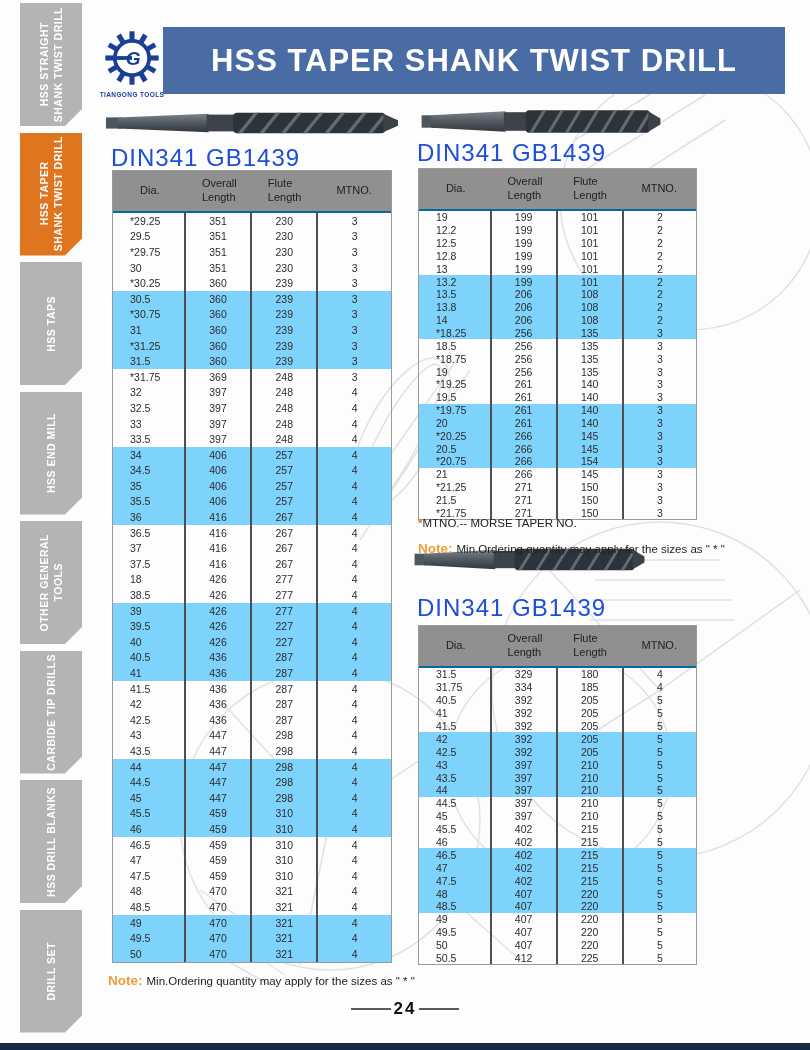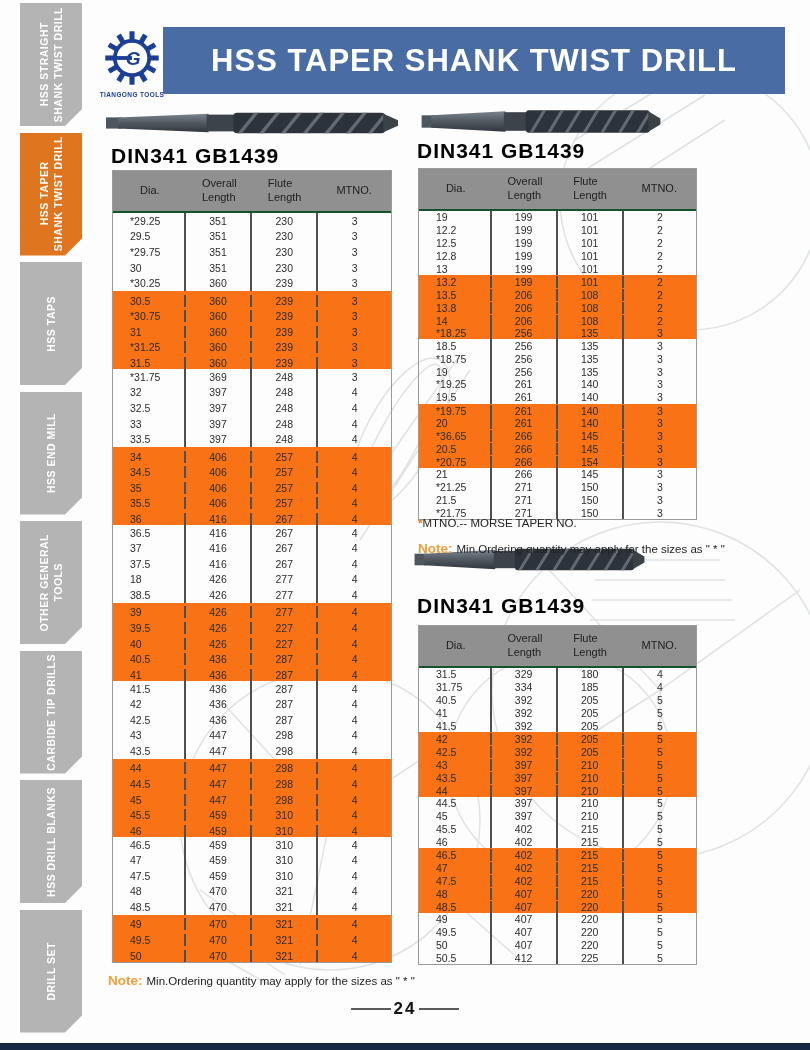--- a/index.html
+++ b/index.html
@@ -28,37 +28,37 @@
   .logo .logo-text{display:block;font-size:6.5px;font-weight:bold;color:#1c3f96;
                    letter-spacing:.4px;margin-top:1px;}
 
   
   .drill{position:absolute;z-index:2;}
   #drill-1{left:104px;top:109px;width:296px;height:28px;}
   #drill-2{left:420px;top:106px;width:242px;height:31px;}
   #drill-3{left:413px;top:545px;width:233px;height:29px;}
 
   
-  .din-title{position:absolute;font-size:21px;font-weight:700;color:#000000;
+  .din-title{position:absolute;font-size:24px;font-weight:400;color:#1d4ed8;
              letter-spacing:1px;z-index:2;white-space:nowrap;}
   #title-0{left:111px;top:144px;}
   #title-1{left:417px;top:139px;}
   #title-2{left:417px;top:594px;}
 
   
   .data-table{position:absolute;z-index:1;border:1px solid #9a9a9a;background:transparent;}
   #table-0{left:112px;top:170px;width:278px;}
   #table-1{left:418px;top:168px;width:277px;}
   #table-2{left:418px;top:625px;width:277px;}
-  .t-head{display:flex;height:40px;background:#909090;border-bottom:2px solid #14532d;}
+  .t-head{display:flex;height:40px;background:#909090;border-bottom:2px solid #0369a1;}
   .th{display:flex;align-items:center;justify-content:center;color:#1e1e1e;font-size:11px;
       white-space:pre-line;text-align:left;line-height:1.25;}
   .t-body{display:flex;flex-direction:column;}
   .tr{display:flex;}
-  .tr.shaded{background:#f97316;align-items:flex-end;}
+  .tr.shaded{background:#7dd3fc;}
   #table-0 .tr{height:15.6px;}
   #table-1 .tr{height:12.85px;}
   #table-2 .tr{height:12.9px;}
   .td{display:flex;align-items:center;justify-content:center;font-size:10.5px;color:#2c2c2c;
       border-right:2px solid #4f4f4f;}
   .td:last-child{border-right:none;}
   .th:nth-child(1),.td:nth-child(1){width:26.5%;}
   .th:nth-child(2),.td:nth-child(2){width:23.5%;}
   .th:nth-child(3),.td:nth-child(3){width:23.5%;}
   .th:nth-child(4),.td:nth-child(4){width:26.5%;}
@@ -609,21 +609,21 @@
         <div class="td">140</div>
         <div class="td">3</div>
       </div>
       <div class="tr shaded">
         <div class="td">20</div>
         <div class="td">261</div>
         <div class="td">140</div>
         <div class="td">3</div>
       </div>
       <div class="tr shaded">
-        <div class="td">*36.65</div>
+        <div class="td">*20.25</div>
         <div class="td">266</div>
         <div class="td">145</div>
         <div class="td">3</div>
       </div>
       <div class="tr shaded">
         <div class="td">20.5</div>
         <div class="td">266</div>
         <div class="td">145</div>
         <div class="td">3</div>
       </div>

